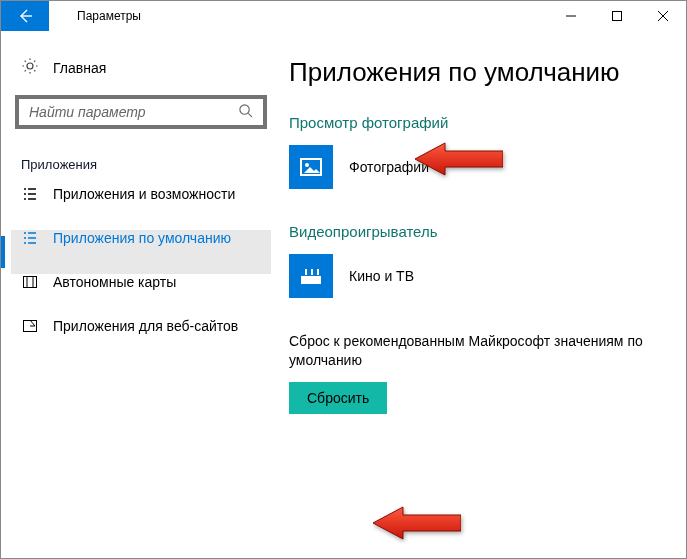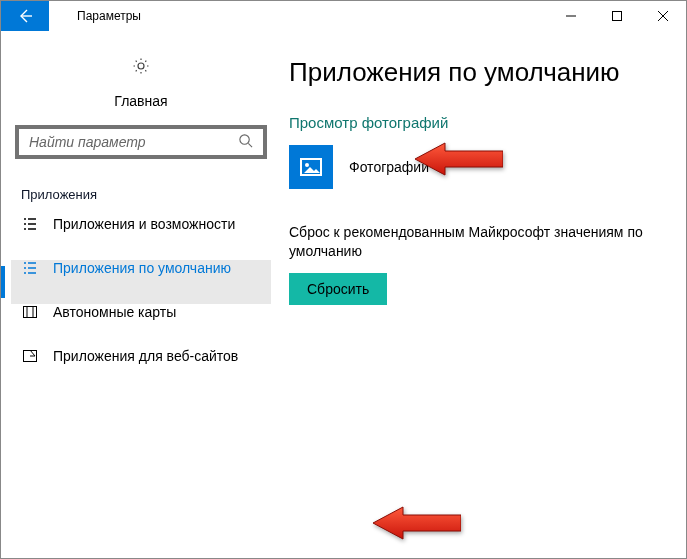--- a/index.html
+++ b/index.html
@@ -5,21 +5,21 @@
   * { box-sizing: border-box; margin: 0; padding: 0; font-family: "Segoe UI", Tahoma, sans-serif; }
   body { background: #fff; width: 687px; height: 559px; overflow: hidden; position: relative; border: 1px solid #888; }
   .titlebar { height: 30px; display: flex; align-items: center; background: #fff; border-bottom: 0; }
   .back-btn { width: 48px; height: 30px; background: #0078d7; color: #fff; display: flex; align-items: center; justify-content: center; }
   .title { font-size: 12px; padding-left: 28px; color: #000; flex: 1; }
   .win-controls { display: flex; }
   .win-btn { width: 46px; height: 30px; display: flex; align-items: center; justify-content: center; color: #000; }
   .win-btn svg { display: block; }
   .body { display: flex; height: calc(100% - 30px); }
   .sidebar { width: 280px; padding: 20px 10px 0 10px; }
-  .home-row { display: flex; align-items: center; gap: 14px; padding: 6px 10px 16px 10px; flex-direction: column; }
+  .home-row { display: flex; align-items: center; gap: 14px; padding: 6px 10px 16px 10px; }
   .home-label { font-size: 14px; color: #000; }
   .gear { color: #444; }
   .search-wrap { margin: 0 4px 22px 4px; border: 4px solid #737373; height: 34px; display: flex; align-items: center; padding: 0 10px; }
   .search-wrap input { border: none; outline: none; flex: 1; font-size: 14px; background: transparent; }
   .search-wrap input::placeholder { color: #666; font-style: italic; }
   .search-icon { color: #555; }
   .section-header { font-size: 13px; color: #0f172a; padding: 6px 10px 14px 10px; }
   .nav-item { display: flex; align-items: flex-start; gap: 14px; height: 44px; padding: 0 10px; font-size: 14px; color: #000; position: relative; }
   .nav-item.active { color: #0078d7; background: #e8e8e8; }
   .nav-item.active::before { content: ""; position: absolute; left: -10px; top: 6px; bottom: 6px; width: 4px; background: #0078d7; }
@@ -139,20 +139,36 @@
               <rect x="2" y="4" width="22" height="18" fill="#fff"></rect>
               <rect x="4" y="6" width="18" height="14" fill="#0078d7"></rect>
               <circle cx="9" cy="11" r="2" fill="#fff"></circle>
               <path d="M6 19 L12 13 L16 17 L18 15 L22 19 Z" fill="#fff"></path>
             </svg>
         </div>
         <span class="app-name">Фотографии</span>
       </div>
     </div>
 
+    <div>
+      <div class="group-label">Видеопроигрыватель</div>
+      <div class="app-row">
+        <div class="app-tile">
+          <svg width="26" height="26" viewBox="0 0 26 26">
+              <rect x="3" y="6" width="20" height="6" fill="#fff"></rect>
+              <rect x="3" y="6" width="4" height="6" fill="#0078d7"></rect>
+              <rect x="9" y="6" width="4" height="6" fill="#0078d7"></rect>
+              <rect x="15" y="6" width="4" height="6" fill="#0078d7"></rect>
+              <rect x="21" y="6" width="2" height="6" fill="#0078d7"></rect>
+              <rect x="3" y="13" width="20" height="8" fill="#fff"></rect>
+            </svg>
+        </div>
+        <span class="app-name">Кино и ТВ</span>
+      </div>
+    </div>
 
 
     <div class="reset-text">Сброс к рекомендованным Майкрософт значениям по умолчанию</div>
     <button class="reset-btn">Сбросить</button>
   </div>
 </div>
 
 <div class="arrow" style="left:412px; top:140px;">
   <svg width="90" height="36" viewBox="0 0 90 36">
     <defs>

